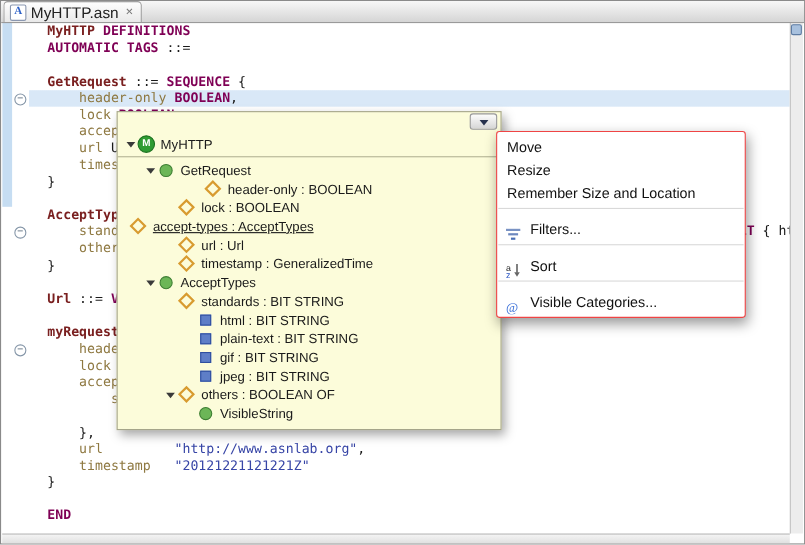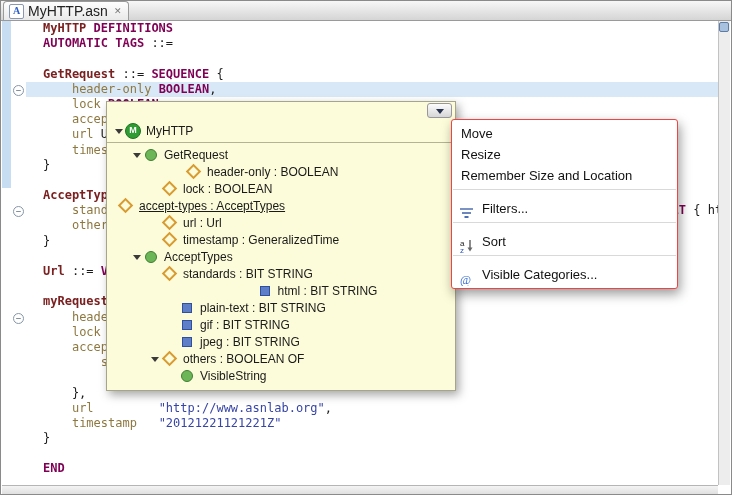--- a/index.html
+++ b/index.html
@@ -158,21 +158,21 @@
         <div class="outline-row" style="padding-left: 26px;">
           <span class="tri-exp"></span>
           <span class="oicon type"></span>
           <span class="lbl">AcceptTypes</span>
         </div>
         <div class="outline-row" style="padding-left: 44px;">
           <span class="tri-sp"></span>
           <span class="oicon field"></span>
           <span class="lbl">standards : BIT STRING</span>
         </div>
-        <div class="outline-row" style="padding-left: 62px; justify-content: center;">
+        <div class="outline-row" style="padding-left: 62px;">
           <span class="tri-sp"></span>
           <span class="oicon bit"></span>
           <span class="lbl">html : BIT STRING</span>
         </div>
         <div class="outline-row" style="padding-left: 62px;">
           <span class="tri-sp"></span>
           <span class="oicon bit"></span>
           <span class="lbl">plain-text : BIT STRING</span>
         </div>
         <div class="outline-row" style="padding-left: 62px;">

